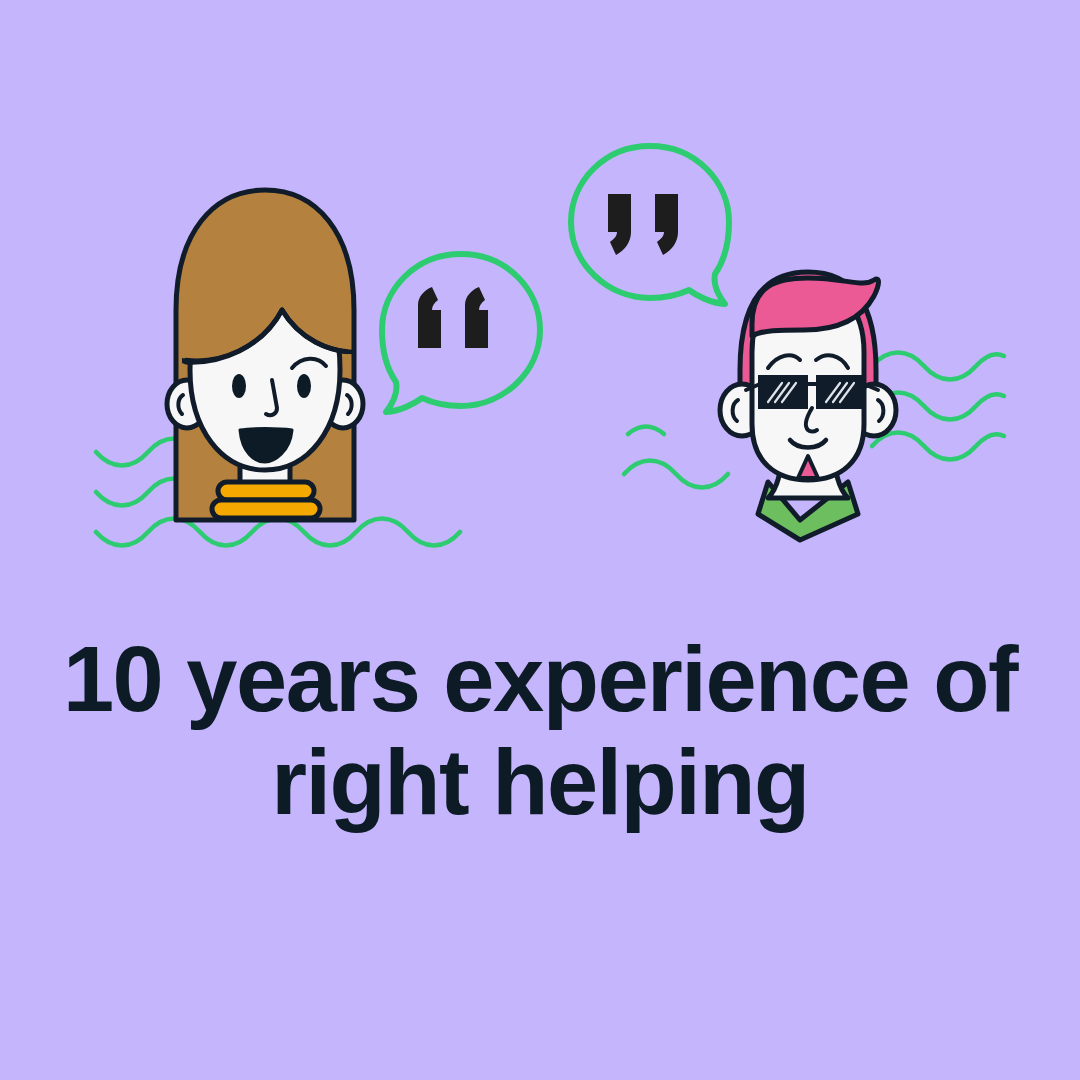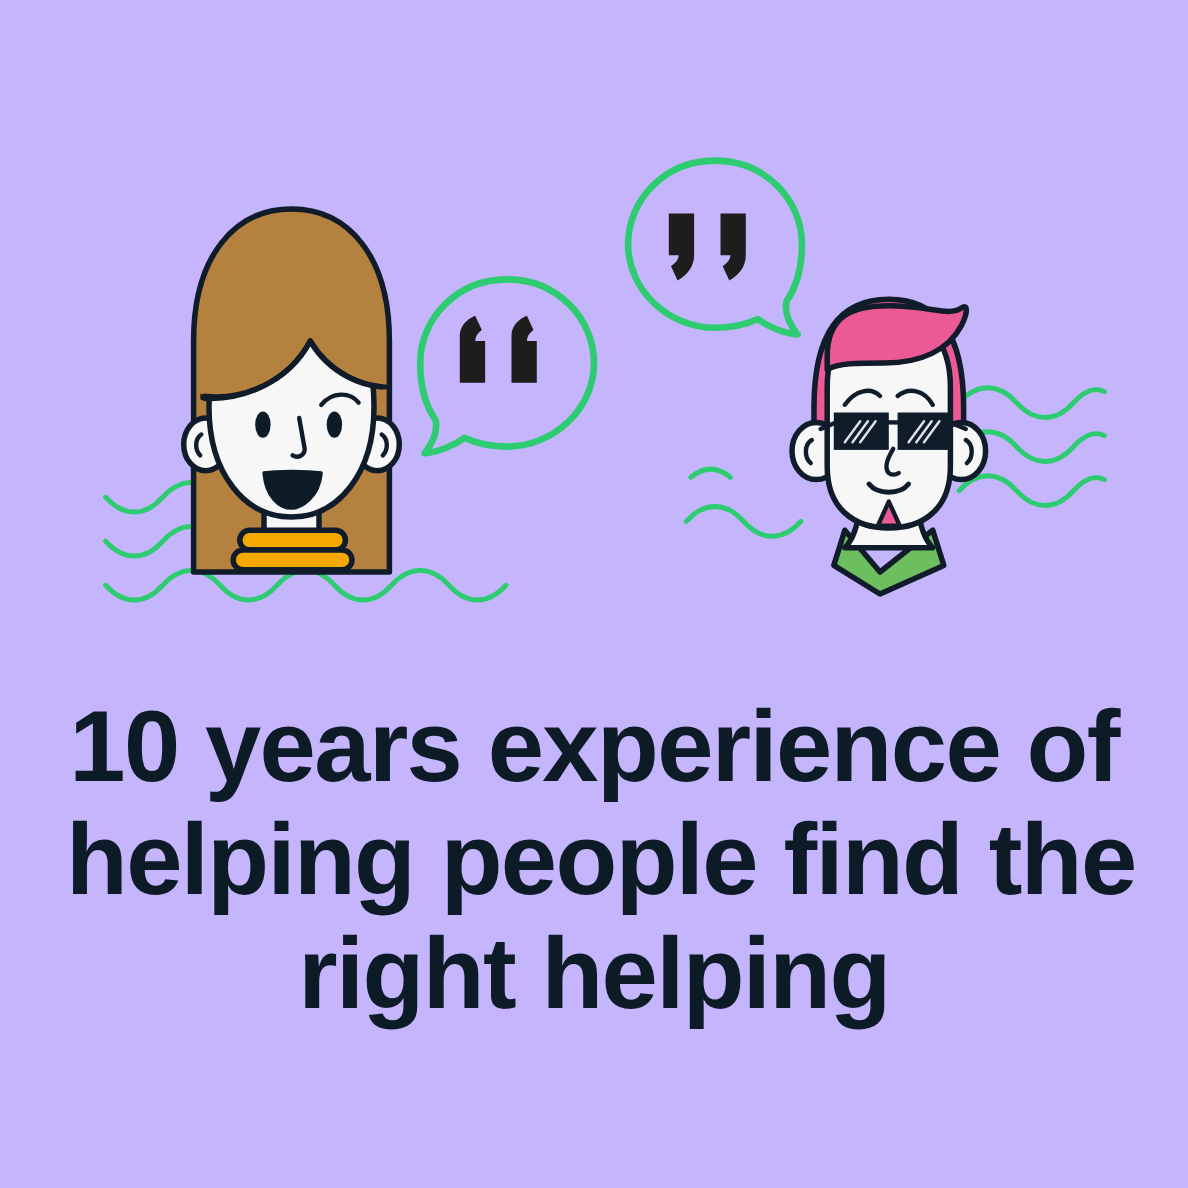--- a/index.html
+++ b/index.html
@@ -159,17 +159,16 @@
       <path d="M812 408 C806 418 804 426 808 430 C810 432 814 432 817 430" fill="none" stroke="#111c2b" stroke-width="4" stroke-linecap="round"></path>
 
       <path d="M790 440 C798 450 818 450 826 440" fill="none" stroke="#111c2b" stroke-width="4.5" stroke-linecap="round"></path>
 
       <path d="M808 456 L818 478 L798 478 Z" fill="#ec5a96" stroke="#111c2b" stroke-width="4" stroke-linejoin="round"></path>
     </g>
   </svg>
 
   <div id="headline">
     <span class="line">10 years experience of</span>
-    <span class="line">helping people find the</span>
     <span class="line">right helping</span>
   </div>
 
 </div>
 
 </body></html>

